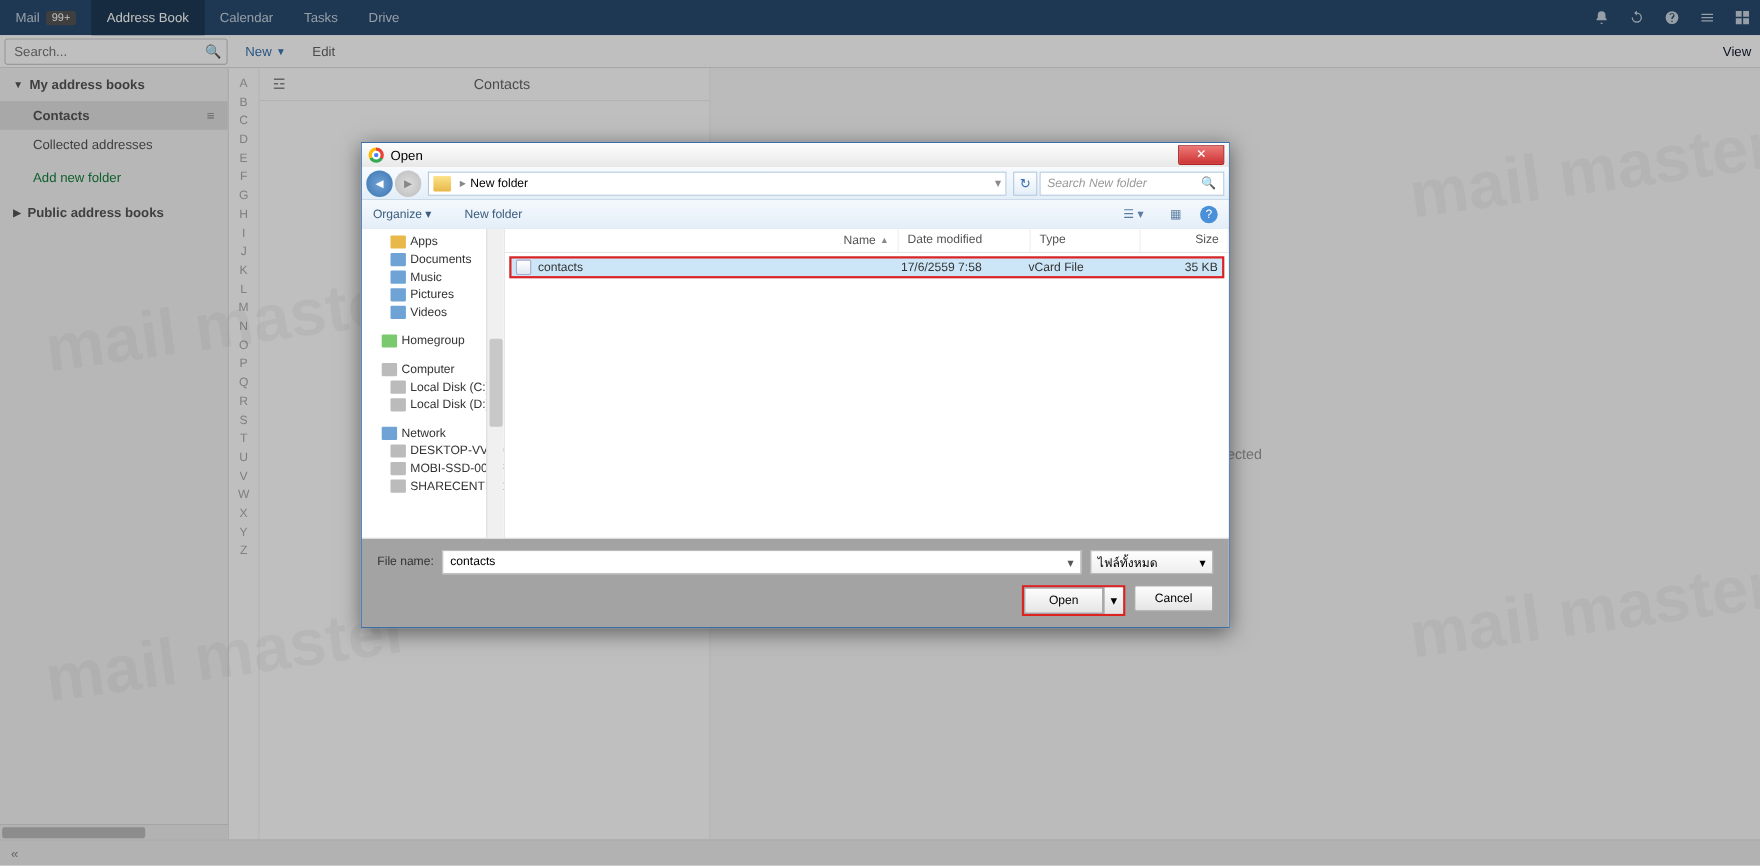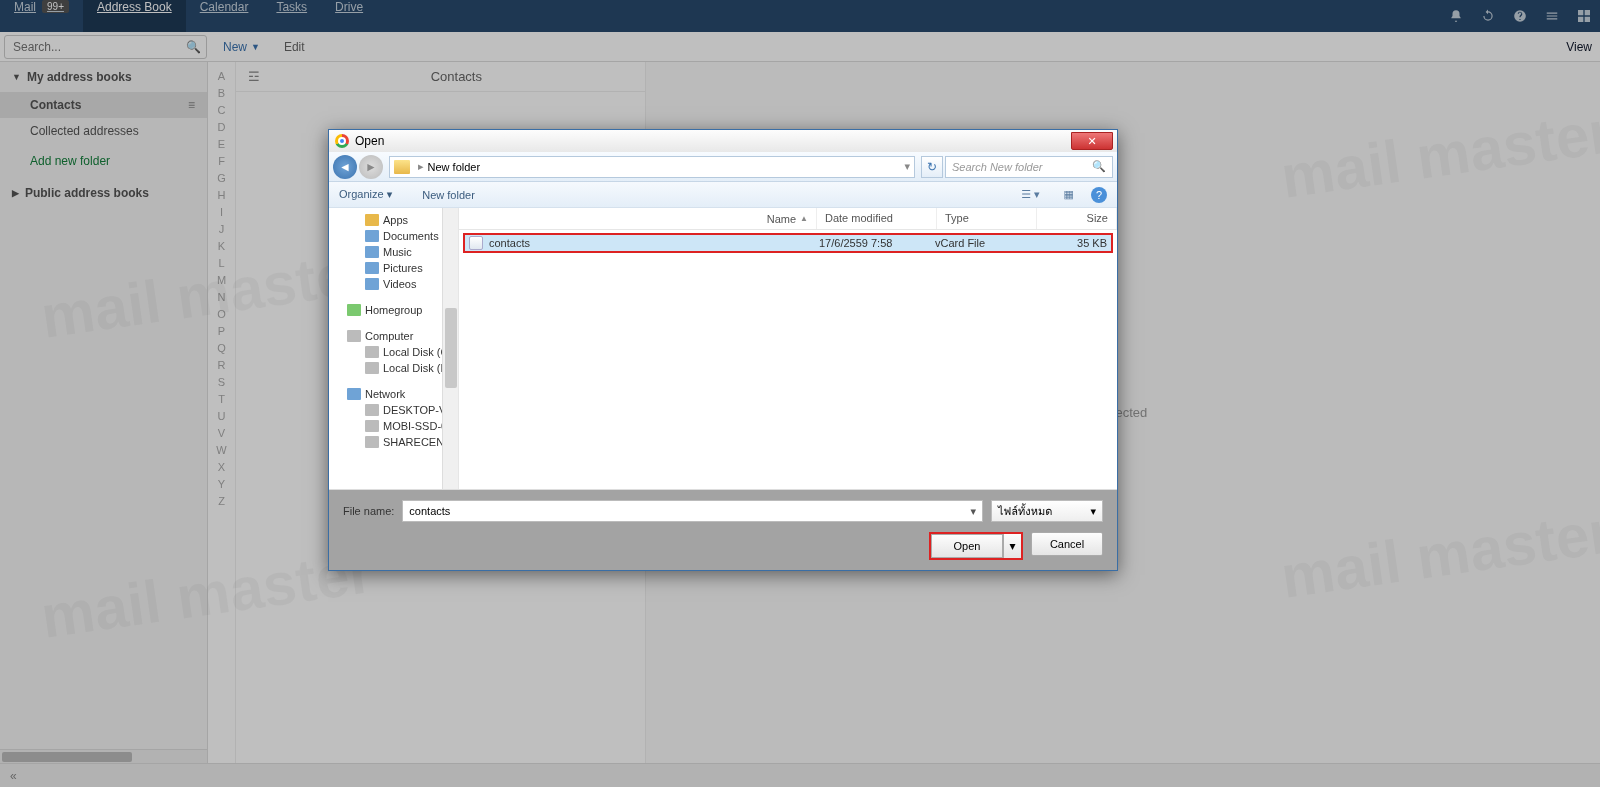--- a/index.html
+++ b/index.html
@@ -3,21 +3,21 @@
 <meta charset="utf-8">
 <style>
 * { margin: 0; padding: 0; box-sizing: border-box; font-family: Arial, Helvetica, sans-serif; }
 html, body { width: 1600px; height: 787px; overflow: hidden; background: #f0f0f0; position: relative; }
 
 
 .dim { position: absolute; inset: 0; background: rgba(0,0,0,0.25); z-index: 50; pointer-events: none; }
 
 
 .topbar { height: 32px; background: #284a6e; display: flex; align-items: center; color: #c9d4df; font-size: 12px; }
-.topbar .tab { padding: 0 14px; height: 100%; display: flex; align-items: flex-start; cursor: pointer; text-decoration: underline; }
+.topbar .tab { padding: 0 14px; height: 100%; display: flex; align-items: center; cursor: pointer; }
 .topbar .tab.active { background: #1e3a56; color: #fff; }
 .topbar .badge { background: #555; border-radius: 2px; padding: 1px 5px; margin-left: 6px; font-size: 10px; color: #fff; }
 .topbar .spacer { flex: 1; }
 .topbar .icon-btn { width: 32px; height: 32px; display: flex; align-items: center; justify-content: center; cursor: pointer; }
 .topbar svg { fill: #c9d4df; }
 
 
 .toolbar { height: 30px; background: #fff; border-bottom: 1px solid #ddd; display: flex; align-items: stretch; font-size: 12px; color: #666; }
 .search-box { width: 203px; height: 24px; margin: 3px 4px; border: 1px solid #ccc; border-radius: 3px; display: flex; align-items: center; background: #fff; }
 .search-box input { flex: 1; border: none; outline: none; padding: 0 8px; font-size: 12px; background: transparent; }
@@ -75,21 +75,21 @@
 .dlg-toolbar .org { cursor: pointer; }
 .dlg-toolbar .nf { margin-left: 30px; cursor: pointer; }
 .dlg-toolbar .right-icons { margin-left: auto; display: flex; align-items: center; gap: 10px; color: #5a7ca0; }
 .dlg-toolbar .vbtn { padding: 2px 6px; border: 1px solid transparent; cursor: pointer; display:flex; align-items:center; gap:3px; }
 .dlg-toolbar .help { width: 16px; height: 16px; border-radius: 50%; background: #4a90d9; color: #fff; text-align: center; line-height: 16px; font-size: 11px; cursor: pointer; }
 
 .dlg-body { flex: 1; display: flex; background: #fff; }
 .dlg-tree { width: 130px; border-right: 1px solid #e6e6e6; overflow: hidden; position: relative; }
 .dlg-tree-inner { padding: 4px 0; }
 .tree-item { padding: 2px 6px 2px 18px; font-size: 11px; color: #333; display: flex; align-items: center; gap: 4px; cursor: pointer; white-space: nowrap; }
-.tree-item.lvl1 { padding-left: 36px; }
+.tree-item.lvl1 { padding-left: 26px; }
 .tree-item .ti-icon { width: 14px; height: 12px; background: #e8b84a; border-radius: 1px; flex-shrink: 0; }
 .tree-item .ti-icon.blue { background: #6fa3d6; }
 .tree-item .ti-icon.grey { background: #bbb; }
 .tree-item .ti-icon.green { background: #7bc96f; }
 .tree-scroll { position: absolute; right: 0; top: 0; bottom: 0; width: 16px; background: #f0f0f0; border-left: 1px solid #ddd; }
 .tree-scroll .tthumb { position: absolute; left: 2px; width: 12px; top: 100px; height: 80px; background: #c8c8c8; border-radius: 2px; }
 
 .dlg-files { flex: 1; display: flex; flex-direction: column; }
 .files-head { height: 22px; border-bottom: 1px solid #e6e6e6; display: flex; font-size: 11px; color: #555; }
 .files-head > div { padding: 4px 8px; border-right: 1px solid #eee; }

